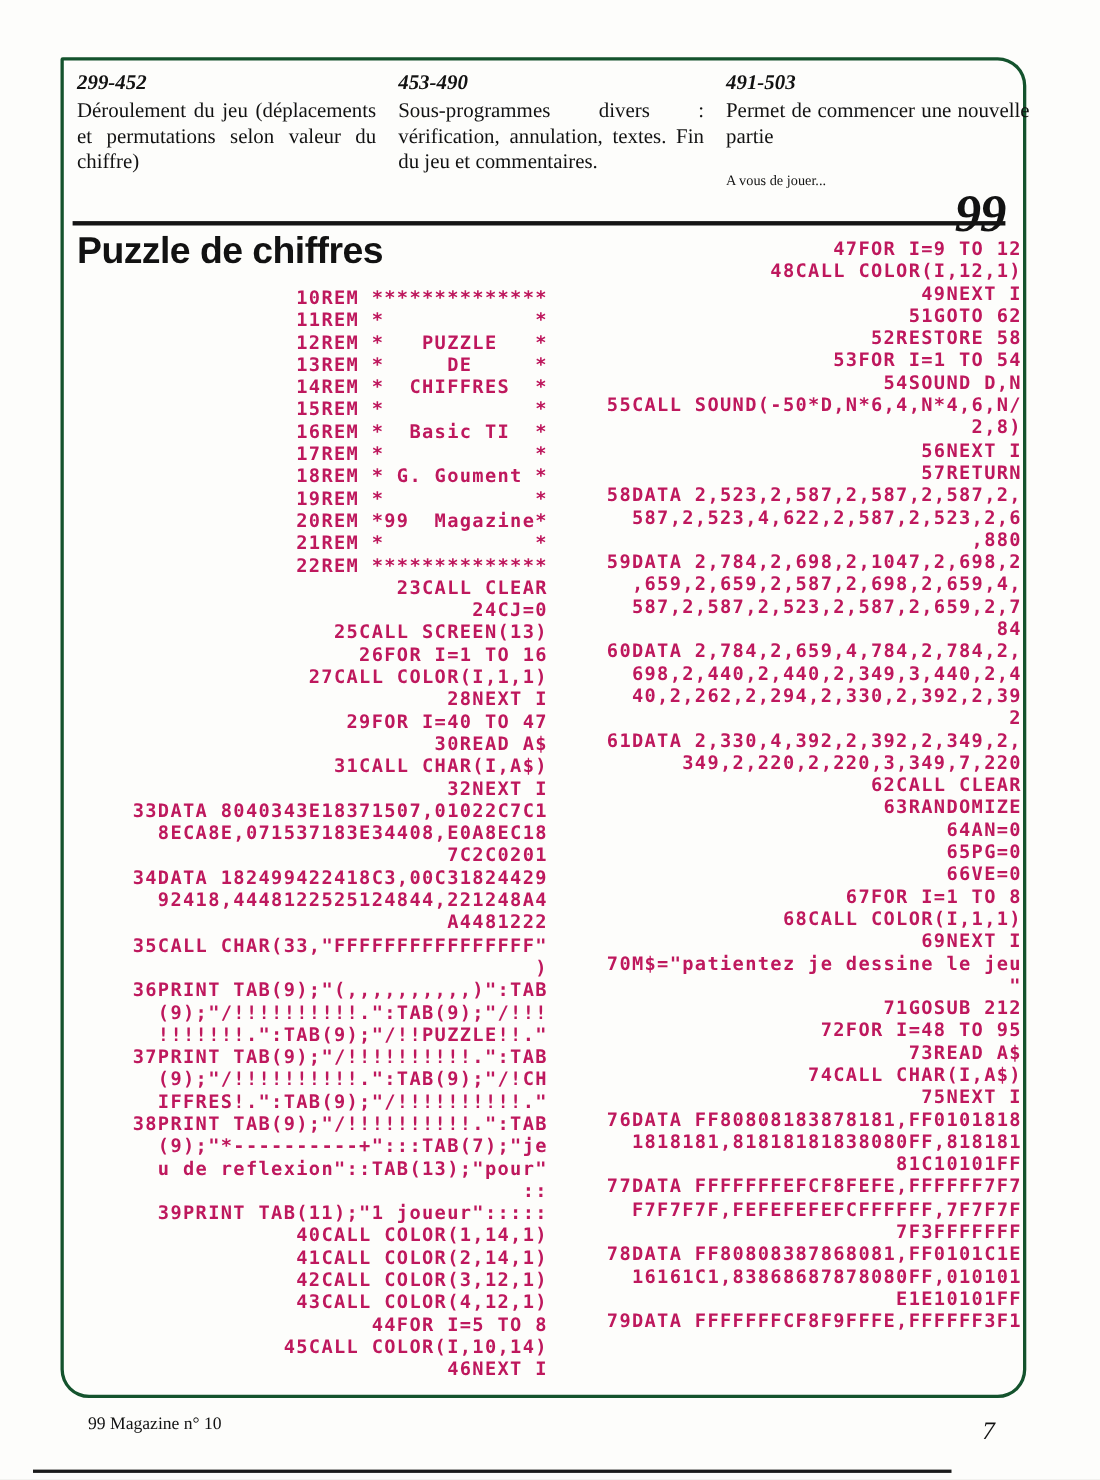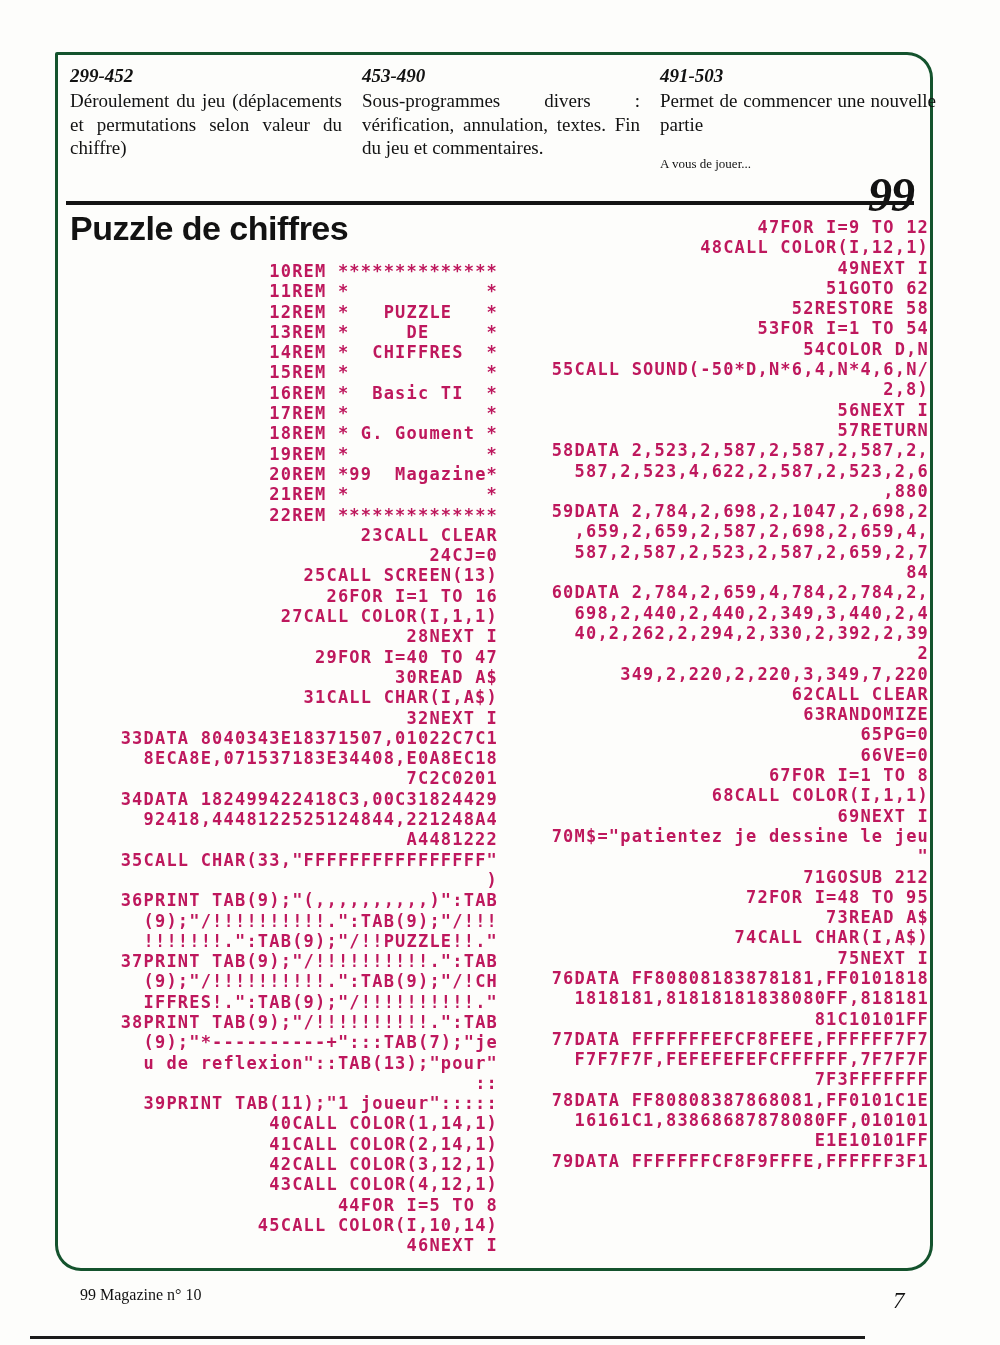--- a/index.html
+++ b/index.html
@@ -130,39 +130,41 @@
         <div class="crow"><span class="ln">45</span><span class="ct">CALL COLOR(I,10,14)</span></div>
         <div class="crow"><span class="ln">46</span><span class="ct">NEXT I</span></div>
       </div>
     <div class="code code-right" id="code-right">
         <div class="crow"><span class="ln">47</span><span class="ct">FOR I=9 TO 12</span></div>
         <div class="crow"><span class="ln">48</span><span class="ct">CALL COLOR(I,12,1)</span></div>
         <div class="crow"><span class="ln">49</span><span class="ct">NEXT I</span></div>
         <div class="crow"><span class="ln">51</span><span class="ct">GOTO 62</span></div>
         <div class="crow"><span class="ln">52</span><span class="ct">RESTORE 58</span></div>
         <div class="crow"><span class="ln">53</span><span class="ct">FOR I=1 TO 54</span></div>
-        <div class="crow"><span class="ln">54</span><span class="ct">COLOR D,N</span></div>
+        <div class="crow"><span class="ln">54</span><span class="ct">SOUND D,N</span></div>
         <div class="crow"><span class="ln">55</span><span class="ct">CALL SOUND(-50*D,N*6,4,N*4,6,N/</span></div>
         <div class="crow"><span class="ln"></span><span class="ct">2,8)</span></div>
         <div class="crow"><span class="ln">56</span><span class="ct">NEXT I</span></div>
         <div class="crow"><span class="ln">57</span><span class="ct">RETURN</span></div>
         <div class="crow"><span class="ln">58</span><span class="ct">DATA 2,523,2,587,2,587,2,587,2,</span></div>
         <div class="crow"><span class="ln"></span><span class="ct">587,2,523,4,622,2,587,2,523,2,6</span></div>
         <div class="crow"><span class="ln"></span><span class="ct">,880</span></div>
         <div class="crow"><span class="ln">59</span><span class="ct">DATA 2,784,2,698,2,1047,2,698,2</span></div>
         <div class="crow"><span class="ln"></span><span class="ct">,659,2,659,2,587,2,698,2,659,4,</span></div>
         <div class="crow"><span class="ln"></span><span class="ct">587,2,587,2,523,2,587,2,659,2,7</span></div>
         <div class="crow"><span class="ln"></span><span class="ct">84</span></div>
         <div class="crow"><span class="ln">60</span><span class="ct">DATA 2,784,2,659,4,784,2,784,2,</span></div>
         <div class="crow"><span class="ln"></span><span class="ct">698,2,440,2,440,2,349,3,440,2,4</span></div>
         <div class="crow"><span class="ln"></span><span class="ct">40,2,262,2,294,2,330,2,392,2,39</span></div>
         <div class="crow"><span class="ln"></span><span class="ct">2</span></div>
+        <div class="crow"><span class="ln">61</span><span class="ct">DATA 2,330,4,392,2,392,2,349,2,</span></div>
         <div class="crow"><span class="ln"></span><span class="ct">349,2,220,2,220,3,349,7,220</span></div>
         <div class="crow"><span class="ln">62</span><span class="ct">CALL CLEAR</span></div>
         <div class="crow"><span class="ln">63</span><span class="ct">RANDOMIZE</span></div>
+        <div class="crow"><span class="ln">64</span><span class="ct">AN=0</span></div>
         <div class="crow"><span class="ln">65</span><span class="ct">PG=0</span></div>
         <div class="crow"><span class="ln">66</span><span class="ct">VE=0</span></div>
         <div class="crow"><span class="ln">67</span><span class="ct">FOR I=1 TO 8</span></div>
         <div class="crow"><span class="ln">68</span><span class="ct">CALL COLOR(I,1,1)</span></div>
         <div class="crow"><span class="ln">69</span><span class="ct">NEXT I</span></div>
         <div class="crow"><span class="ln">70</span><span class="ct">M$="patientez je dessine le jeu</span></div>
         <div class="crow"><span class="ct">"</span></div>
         <div class="crow"><span class="ln">71</span><span class="ct">GOSUB 212</span></div>
         <div class="crow"><span class="ln">72</span><span class="ct">FOR I=48 TO 95</span></div>
         <div class="crow"><span class="ln">73</span><span class="ct">READ A$</span></div>

